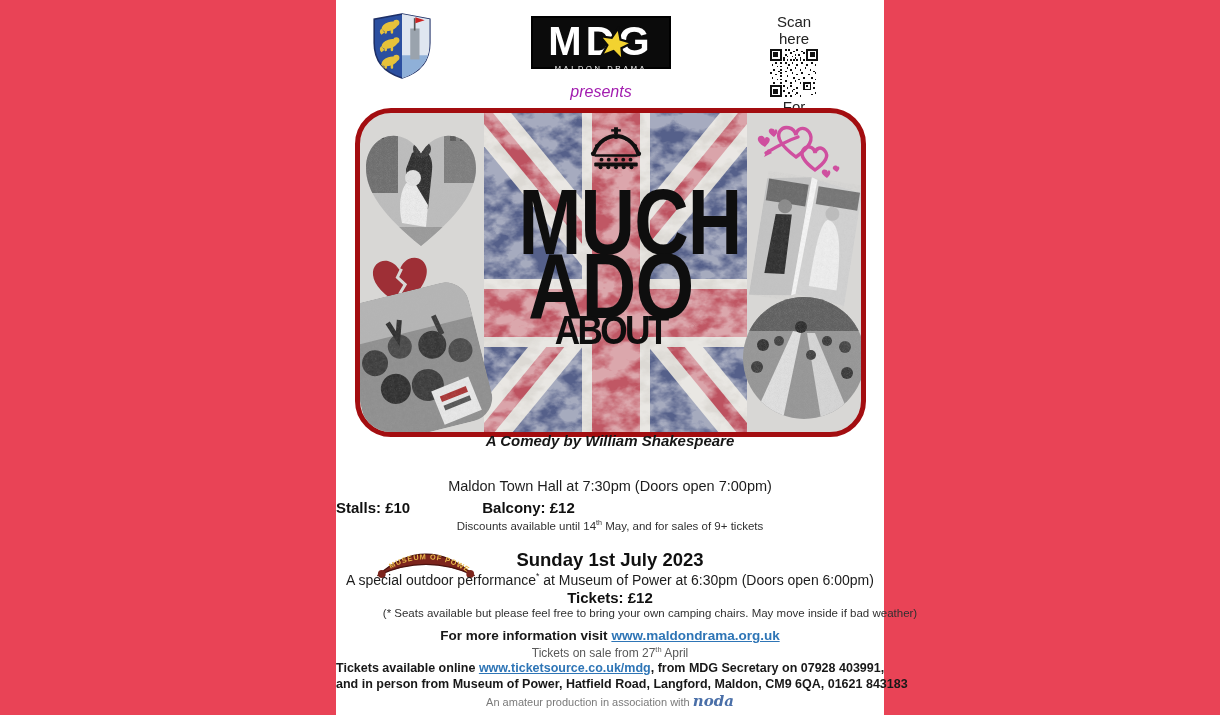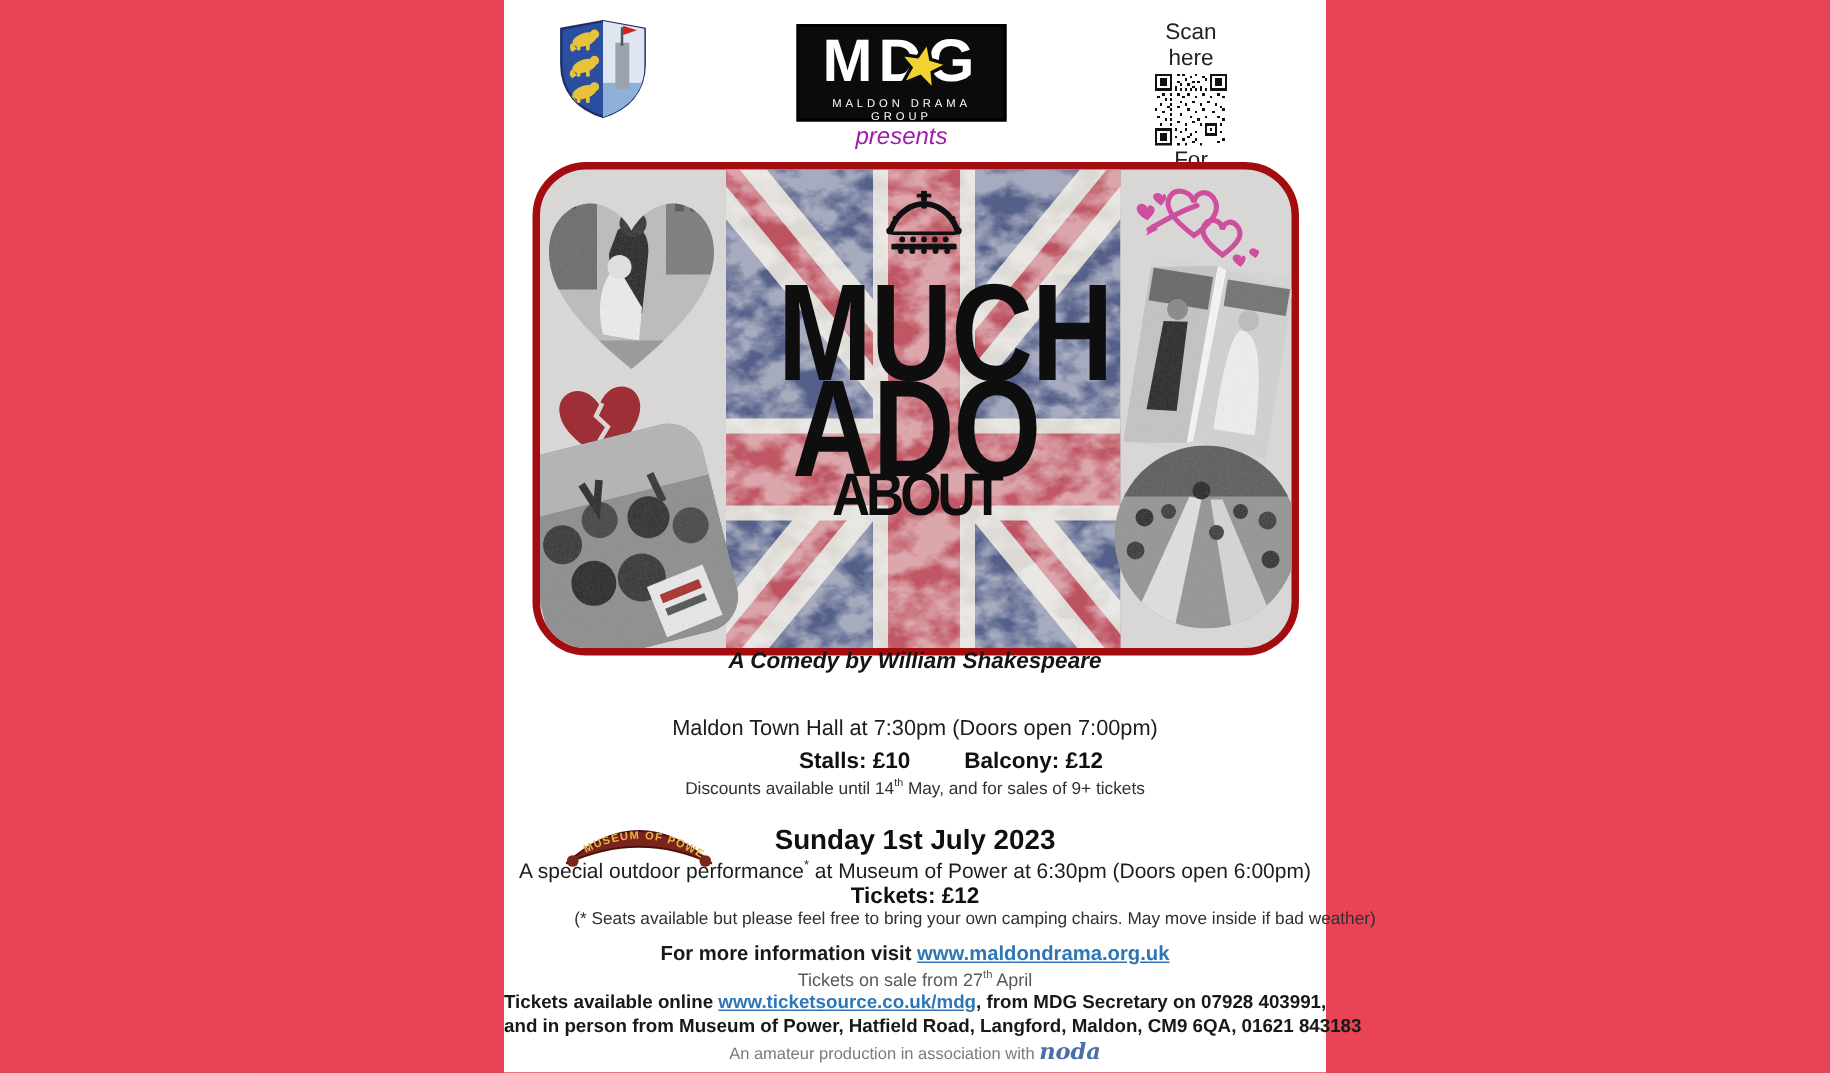--- a/index.html
+++ b/index.html
@@ -5,21 +5,21 @@
   html,body{margin:0;padding:0;}
   body{width:1220px;height:715px;overflow:hidden;background:#e94356;
        font-family:"Liberation Sans",sans-serif;color:#1f1f1f;position:relative;}
   .sheet{position:absolute;left:336px;top:0;width:548px;height:715px;background:#ffffff;}
   .abs{position:absolute;}
   .line{position:absolute;left:0;width:100%;text-align:center;white-space:nowrap;line-height:1.25;}
   sup.s{font-size:62%;vertical-align:super;line-height:0;}
 
   
   .crest{left:34px;top:12px;width:64px;height:68px;}
-  .mdg-box{left:195px;top:16px;width:140px;height:65px;background:#0b0b0b;border:2px solid #000;
+  .mdg-box{left:195px;top:16px;width:140px;height:53px;background:#0b0b0b;border:2px solid #000;
            box-sizing:border-box;text-align:center;}
   .mdg-letters{color:#fff;font-weight:800;font-size:40px;letter-spacing:4px;line-height:44px;margin-top:1px;}
   .mdg-name{color:#fff;font-size:7.5px;letter-spacing:2.6px;margin-top:1px;}
   .mdg-star{position:absolute;left:64px;top:8px;width:36px;height:36px;}
   .presents{left:195px;top:83px;width:140px;text-align:center;font-style:italic;font-size:16px;color:#a21caf;}
   .qr-wrap{left:428px;top:13px;width:60px;text-align:center;font-size:15px;color:#222;}
   .qr-svg{width:48px;height:48px;margin:2px auto 1px;display:block;}
 
   
   .poster{left:19px;top:108px;width:511px;height:329px;background:#d8d7d5;
@@ -38,21 +38,21 @@
   .bheart{left:12px;top:142px;width:58px;height:56px;transform:rotate(-6deg);}
   .crowd{left:-8px;top:178px;width:130px;height:142px;transform:rotate(-14deg);}
   .doodle{left:396px;top:6px;width:90px;height:64px;}
   .wed{left:398px;top:64px;width:96px;height:126px;transform:rotate(9deg);}
   .party{left:383px;top:184px;width:122px;height:122px;}
 
   
   .tagline{top:432px;font-size:15px;font-style:italic;font-weight:600;color:#161616;}
   .dates{top:454px;font-size:18.5px;font-weight:700;color:#101010;}
   .venue{top:477px;font-size:14.5px;color:#1c1c1c;}
-  .prices{top:499px;font-size:15px;font-weight:700;display:flex;justify-content:center;gap:36px;color:#101010;padding-left:24px;}
+  .prices{top:499px;font-size:15px;font-weight:700;display:flex;gap:72px;color:#101010;}
   .discount{top:519px;font-size:11.5px;color:#303030;}
   .mop{left:38px;top:542px;width:104px;height:38px;}
   .sat{top:548px;font-size:18.5px;font-weight:700;color:#101010;}
   .outdoor{top:572px;font-size:14px;color:#1c1c1c;}
   .tix12{top:589px;font-size:15px;font-weight:700;color:#101010;}
   .note{top:606px;font-size:11.5px;color:#303030;padding-left:40px;}
   .info{top:628px;font-size:13.5px;font-weight:700;color:#181818;}
   .onsale{top:646px;font-size:12px;color:#595959;}
   .buy1{top:661px;font-size:12.5px;font-weight:700;color:#181818;}
   .buy2{top:677px;font-size:12.5px;font-weight:700;color:#181818;}

